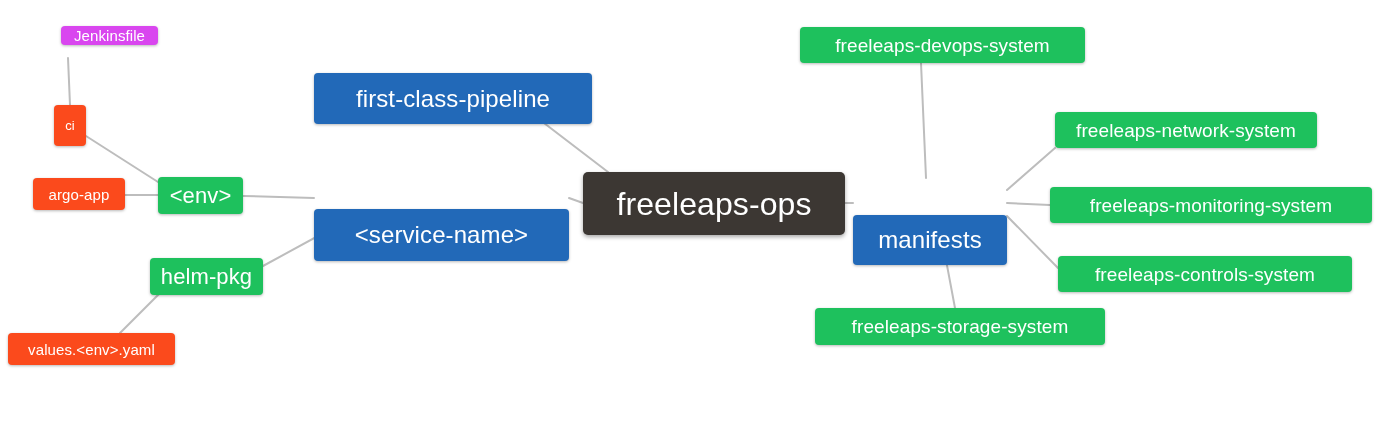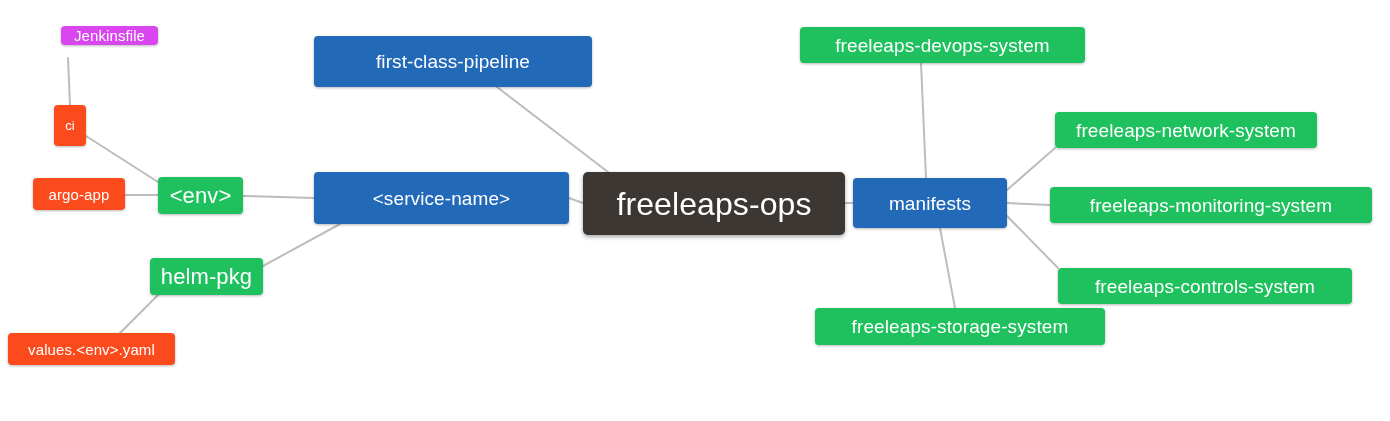--- a/index.html
+++ b/index.html
@@ -45,21 +45,21 @@
     border-radius: 5px;
     font-size: 34px;
     box-shadow: 0 2px 4px rgba(0,0,0,0.35);
   }
   .node-blue   { background: #2269b8; }
   .node-green  { background: #1ec15d; }
   .node-orange { background: #fca72d; }
   .node-red    { background: #fb4a1c; }
 
   .f-xl  { font-size: 32px; }
-  .f-lg  { font-size: 19px; }
+  .f-lg  { font-size: 24px; margin-top: 37px; }
   .f-md  { font-size: 22px; }
   .f-sm  { font-size: 19px; }
   .f-xs  { font-size: 15px; }
   .f-xxs { font-size: 13px; }
 </style>
 </head>
 <body>
 
 <div id="mindmap">
   <svg id="edge-layer" viewBox="0 0 1390 421" xmlns="http://www.w3.org/2000/svg">
@@ -111,20 +111,20 @@
       </div>
       <div class="node f-sm node-green" style="left: 800px; top: 27px; width: 285px; height: 36px; background: rgb(30, 193, 93);">
         <span>freeleaps-devops-system</span>
       </div>
       <div class="node f-sm node-green" style="left: 1055px; top: 112px; width: 262px; height: 36px; background: rgb(30, 193, 93);">
         <span>freeleaps-network-system</span>
       </div>
       <div class="node f-sm node-green" style="left: 1050px; top: 187px; width: 322px; height: 36px; background: rgb(30, 193, 93);">
         <span>freeleaps-monitoring-system</span>
       </div>
-      <div class="node f-sm node-green" style="left: 1058px; top: 268px; width: 294px; height: 36px; background: rgb(30, 193, 93);">
+      <div class="node f-sm node-green" style="left: 1058px; top: 256px; width: 294px; height: 36px; background: rgb(30, 193, 93);">
         <span>freeleaps-controls-system</span>
       </div>
       <div class="node f-sm node-green" style="left: 815px; top: 308px; width: 290px; height: 37px; background: rgb(30, 193, 93);">
         <span>freeleaps-storage-system</span>
       </div>
     </div>
 </div>
 
 </body></html>

